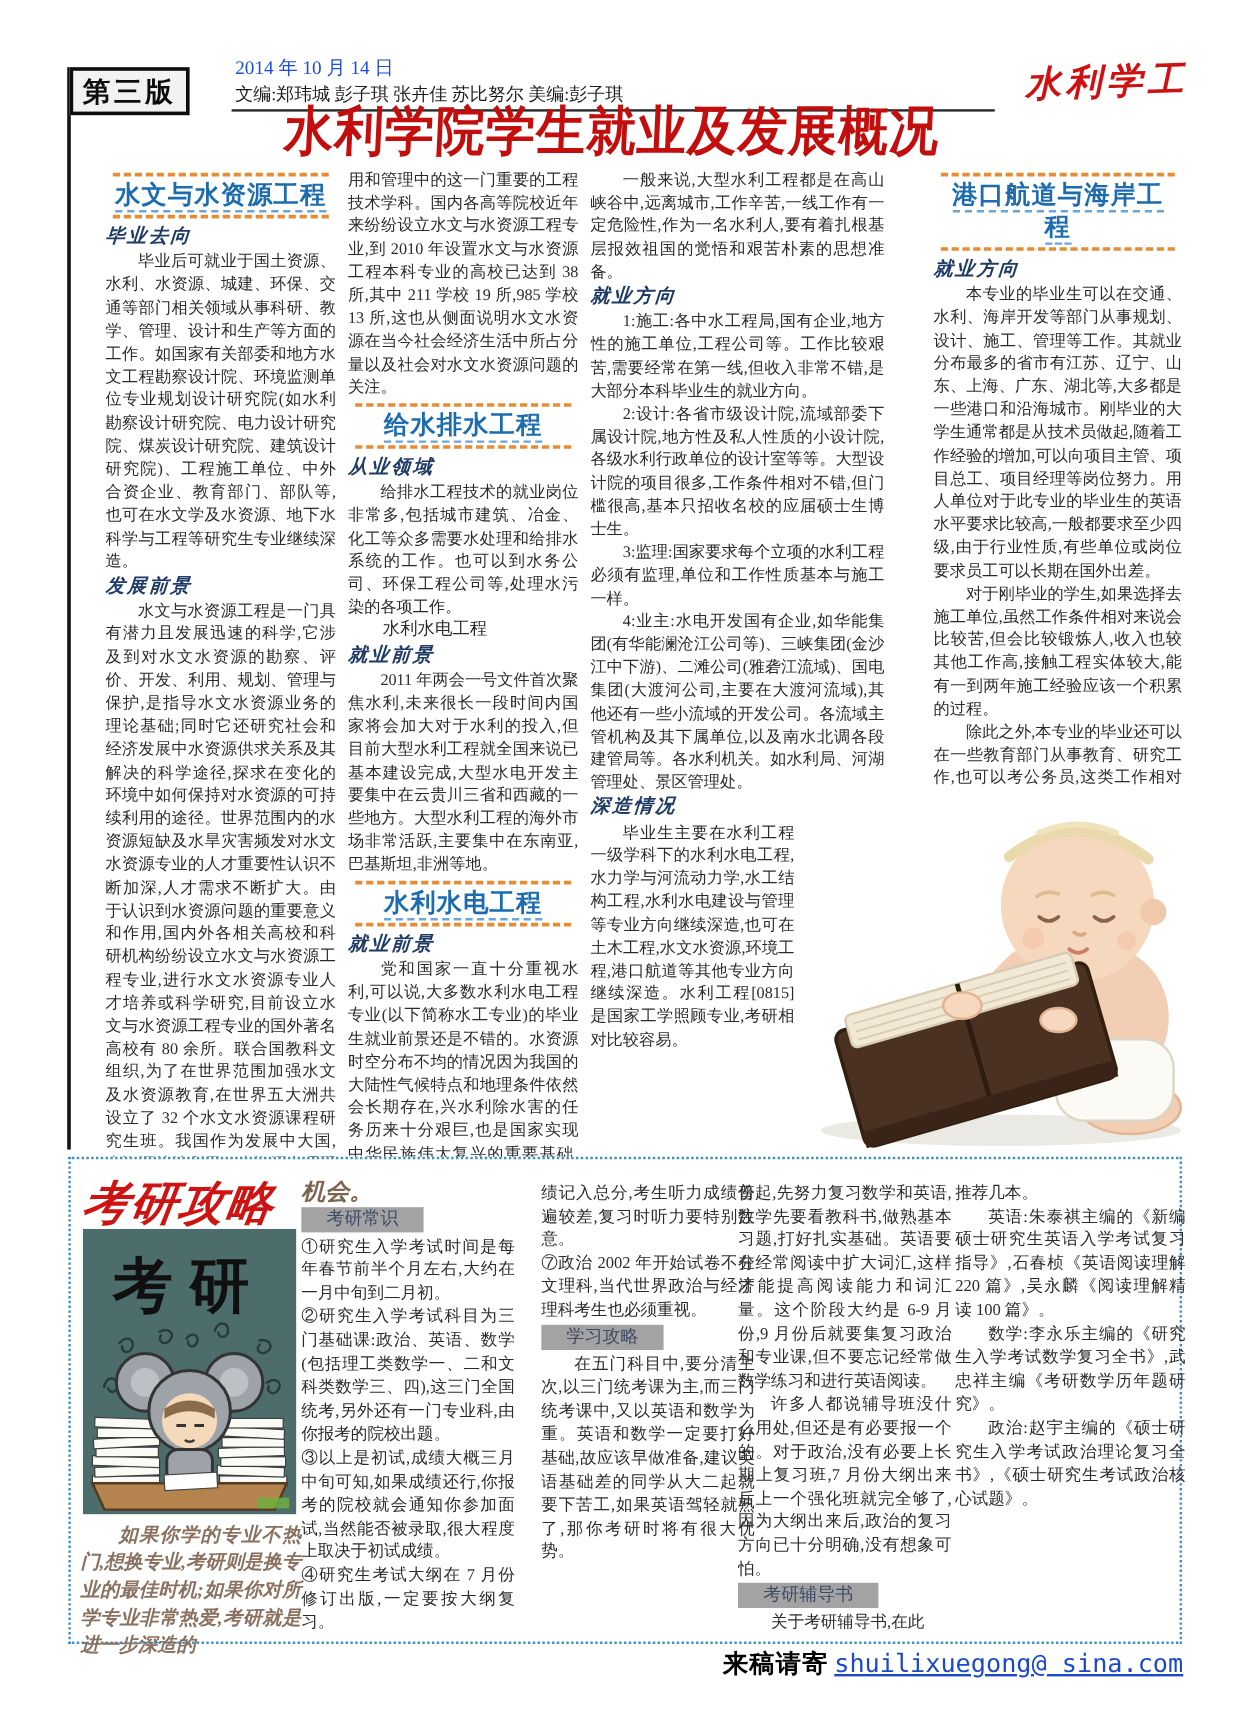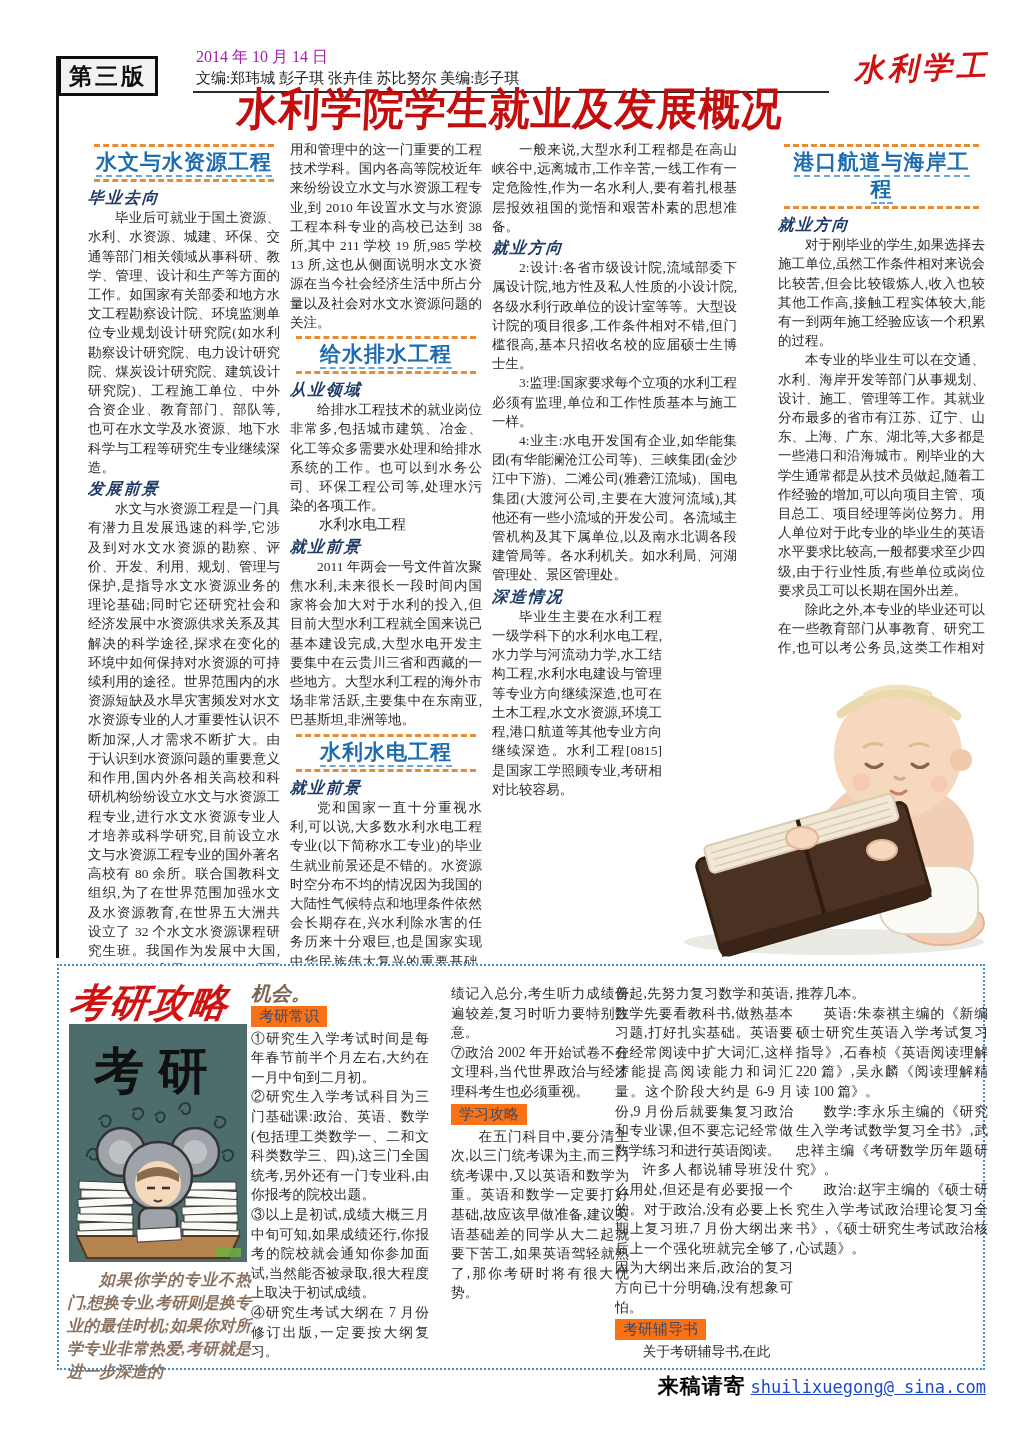--- a/index.html
+++ b/index.html
@@ -4,21 +4,21 @@
 <style>
   html,body{margin:0;padding:0;background:#ffffff;}
   body{width:1028px;height:1444px;position:relative;overflow:hidden;
        font-family:"Liberation Serif","DejaVu Serif",serif;color:#2b2b2b;}
   .abs{position:absolute;}
   
   .left-rule{left:56px;top:56px;width:3px;height:902px;background:#151515;}
   .edition-badge{left:58px;top:56px;width:100px;height:40px;border:3px solid #0d0d0d;background:#f2f2f0;
       display:flex;align-items:center;justify-content:center;font-weight:bold;font-size:23px;
       letter-spacing:3px;color:#0d0d0d;font-family:"Liberation Sans",sans-serif;box-sizing:border-box;}
-  .hdr-date{left:196px;top:47px;font-size:16px;color:#a21caf;}
+  .hdr-date{left:196px;top:47px;font-size:16px;color:#1d4ed8;}
   .hdr-credits{left:196px;top:69px;font-size:15px;color:#1c1c1c;}
   .hdr-line{left:193px;top:91px;width:636px;height:2px;background:#2a2a2a;}
   .masthead{left:854px;top:48px;font-size:30px;font-weight:bold;font-style:italic;color:#d01111;
       letter-spacing:4px;transform:rotate(-2deg);}
   .main-title{left:175px;top:82px;width:670px;text-align:center;font-size:41px;font-weight:900;
       color:#c40d0d;letter-spacing:1px;transform:scaleY(1.08) skewX(-3deg);white-space:nowrap;}
   
   .col{top:140px;font-size:13.5px;line-height:19.2px;text-align:justify;overflow:hidden;height:824px;}
   #col1{left:88px;width:192px;}
   #col2{left:290px;width:192px;}
@@ -42,25 +42,25 @@
       color:#cf1212;letter-spacing:1px;transform:skewX(-8deg);white-space:nowrap;}
   .cartoon{left:10px;top:58px;width:178px;height:238px;}
   .hand{left:8px;top:302px;width:184px;font-size:16px;line-height:23px;color:#8a7160;
       font-style:italic;font-weight:bold;text-align:justify;text-indent:2em;}
   .bcol{top:18px;width:178px;height:374px;font-size:13.8px;line-height:19.6px;text-align:justify;overflow:hidden;}
   #bcol1{left:192px;} #bcol2{left:392px;} #bcol3{left:556px;} #bcol4{left:737px;width:192px;}
   .bcol p{margin:0;text-indent:0;}
   .bcol p.ind{text-indent:2em;}
   .lead{font-style:italic;font-weight:bold;color:#7c6652;font-size:20px;}
   .tagline{margin:2px 0;}
-  .tag{display:inline-block;background:#f97316;color:#3f4a66;padding:0 8px;font-size:15px;line-height:21px;}
+  .tag{display:inline-block;background:#a3a3a3;color:#3f4a66;padding:0 21px;font-size:15px;line-height:21px;}
   
   .footer{right:42px;top:1372px;font-size:19px;white-space:nowrap;}
   .footer .flabel{font-weight:900;font-family:"Liberation Sans",sans-serif;font-size:21px;color:#000;letter-spacing:1px;}
-  .footer .femail{color:#1c49c9;text-decoration:underline;font-family:"DejaVu Sans Mono",monospace;font-size:17px;}
+  .footer .femail{color:#1c49c9;text-decoration:underline;font-family:"DejaVu Sans Mono",monospace;font-size:21px;}
 </style>
 </head>
 <body>
 
 <div class="abs left-rule"></div>
 <div class="abs edition-badge">第三版</div>
 <div class="abs hdr-date">2014 年 10 月 14 日</div>
 <div class="abs hdr-credits">文编:郑玮城 彭子琪 张卉佳 苏比努尔  美编:彭子琪</div>
 <div class="abs hdr-line"></div>
 <div class="abs masthead">水利学工</div>
@@ -83,32 +83,33 @@
   <div class="subhead">就业前景</div>
   <p>2011 年两会一号文件首次聚焦水利,未来很长一段时间内国家将会加大对于水利的投入,但目前大型水利工程就全国来说已基本建设完成,大型水电开发主要集中在云贵川三省和西藏的一些地方。大型水利工程的海外市场非常活跃,主要集中在东南亚,巴基斯坦,非洲等地。</p>
   <div class="sec-title"><span class="st-in">水利水电工程</span></div>
   <div class="subhead">就业前景</div>
   <p>党和国家一直十分重视水利,可以说,大多数水利水电工程专业(以下简称水工专业)的毕业生就业前景还是不错的。水资源时空分布不均的情况因为我国的大陆性气候特点和地理条件依然会长期存在,兴水利除水害的任务历来十分艰巨,也是国家实现中华民族伟大复兴的重要基础,水工专业的毕业生基本上可以学以致用,但是大部分水工专业的毕业生的工作十分辛苦,这也是水利行业作为传统艰苦行业的必然。</p>
 </div>
 
 <div class="abs col" id="col3">
   <p>一般来说,大型水利工程都是在高山峡谷中,远离城市,工作辛苦,一线工作有一定危险性,作为一名水利人,要有着扎根基层报效祖国的觉悟和艰苦朴素的思想准备。</p>
   <div class="subhead">就业方向</div>
+  <p>1:施工:各中水工程局,国有企业,地方性的施工单位,工程公司等。工作比较艰苦,需要经常在第一线,但收入非常不错,是大部分本科毕业生的就业方向。</p>
   <p>2:设计:各省市级设计院,流域部委下属设计院,地方性及私人性质的小设计院,各级水利行政单位的设计室等等。大型设计院的项目很多,工作条件相对不错,但门槛很高,基本只招收名校的应届硕士生博士生。</p>
   <p>3:监理:国家要求每个立项的水利工程必须有监理,单位和工作性质基本与施工一样。</p>
   <p>4:业主:水电开发国有企业,如华能集团(有华能澜沧江公司等)、三峡集团(金沙江中下游)、二滩公司(雅砻江流域)、国电集团(大渡河公司,主要在大渡河流域),其他还有一些小流域的开发公司。各流域主管机构及其下属单位,以及南水北调各段建管局等。各水利机关。如水利局、河湖管理处、景区管理处。</p>
   <div class="subhead">深造情况</div>
   <p class="narrow">毕业生主要在水利工程一级学科下的水利水电工程,水力学与河流动力学,水工结构工程,水利水电建设与管理等专业方向继续深造,也可在土木工程,水文水资源,环境工程,港口航道等其他专业方向继续深造。水利工程[0815]是国家工学照顾专业,考研相对比较容易。</p>
 </div>
 
 <div class="abs col" id="col4">
   <div class="sec-title"><span class="st-in">港口航道与海岸工程</span></div>
   <div class="subhead">就业方向</div>
+  <p>本专业的毕业生可以在交通、水利、海岸开发等部门从事规划、设计、施工、管理等工作。其就业分布最多的省市有江苏、辽宁、山东、上海、广东、湖北等,大多都是一些港口和沿海城市。刚毕业的大学生通常都是从技术员做起,随着工作经验的增加,可以向项目主管、项目总工、项目经理等岗位努力。用人单位对于此专业的毕业生的英语水平要求比较高,一般都要求至少四级,由于行业性质,有些单位或岗位要求员工可以长期在国外出差。</p>
   <p>对于刚毕业的学生,如果选择去施工单位,虽然工作条件相对来说会比较苦,但会比较锻炼人,收入也较其他工作高,接触工程实体较大,能有一到两年施工经验应该一个积累的过程。</p>
-  <p>本专业的毕业生可以在交通、水利、海岸开发等部门从事规划、设计、施工、管理等工作。其就业分布最多的省市有江苏、辽宁、山东、上海、广东、湖北等,大多都是一些港口和沿海城市。刚毕业的大学生通常都是从技术员做起,随着工作经验的增加,可以向项目主管、项目总工、项目经理等岗位努力。用人单位对于此专业的毕业生的英语水平要求比较高,一般都要求至少四级,由于行业性质,有些单位或岗位要求员工可以长期在国外出差。</p>
   <p>除此之外,本专业的毕业还可以在一些教育部门从事教育、研究工作,也可以考公务员,这类工作相对来说收入比较稳定,如果是做研究,则需要学生毕业后继续深造。</p>
 </div>
 
 <svg class="abs baby" viewBox="0 0 324 318">
   <ellipse cx="168" cy="300" rx="150" ry="13" fill="#ebe9e4"></ellipse>
   <ellipse cx="276" cy="281" rx="42" ry="22" fill="#f2cfb4" stroke="#e2b493" stroke-width="2"></ellipse>
   <ellipse cx="252" cy="206" rx="56" ry="60" fill="#f2cfb4"></ellipse>
   <rect x="214" y="224" width="98" height="68" rx="24" fill="#fbfaf4" stroke="#ddd6c4" stroke-width="2"></rect>
   <path d="M186,162 Q158,188 148,208" stroke="#f2cfb4" stroke-width="26" fill="none" stroke-linecap="round"></path>
   <path d="M270,182 Q252,206 230,216" stroke="#f2cfb4" stroke-width="24" fill="none" stroke-linecap="round"></path>

